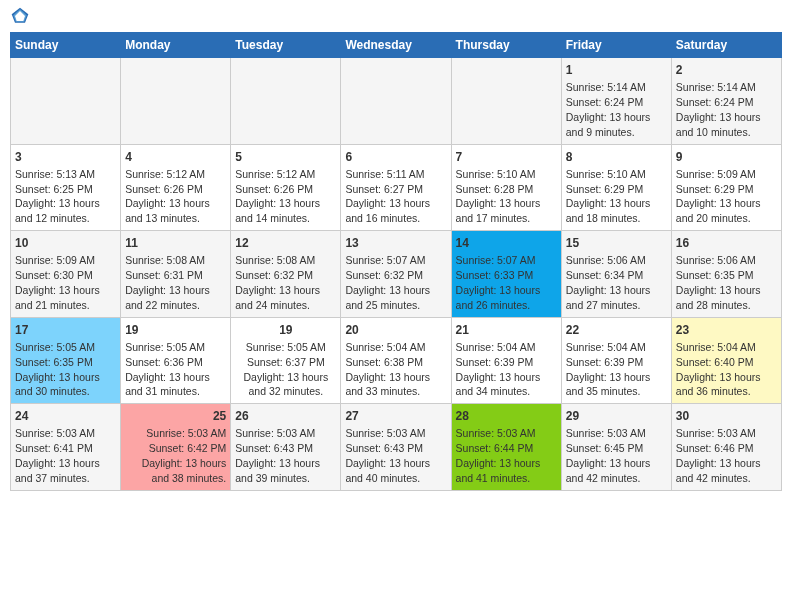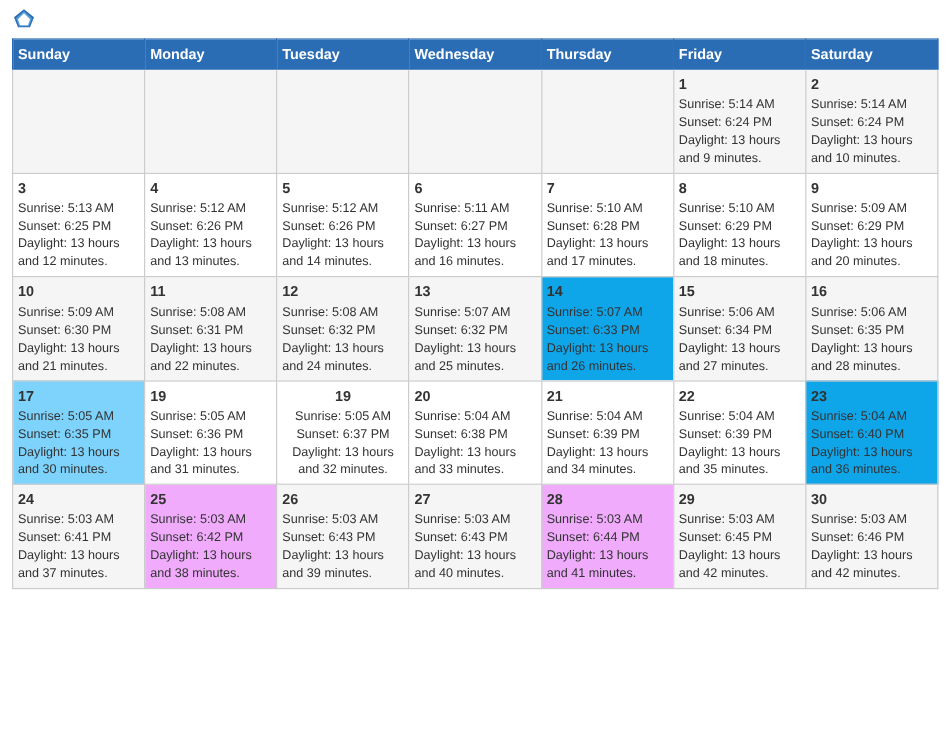--- a/index.html
+++ b/index.html
@@ -203,38 +203,38 @@
 Daylight: 13 hours and 32 minutes.</span></td>
         <td style="background-color: rgb(255, 255, 255);"><span class="day-num">20</span><span class="day-info" style="white-space: pre-line;">Sunrise: 5:04 AM
 Sunset: 6:38 PM
 Daylight: 13 hours and 33 minutes.</span></td>
         <td style="background-color: rgb(255, 255, 255);"><span class="day-num">21</span><span class="day-info" style="white-space: pre-line;">Sunrise: 5:04 AM
 Sunset: 6:39 PM
 Daylight: 13 hours and 34 minutes.</span></td>
         <td style="background-color: rgb(255, 255, 255);"><span class="day-num">22</span><span class="day-info" style="white-space: pre-line;">Sunrise: 5:04 AM
 Sunset: 6:39 PM
 Daylight: 13 hours and 35 minutes.</span></td>
-        <td style="background-color: #0ea5e9;"><span class="day-num">23</span><span class="day-info" style="white-space: pre-line;">Sunrise: 5:04 AM
+        <td style="background-color: #fef9c3;"><span class="day-num">23</span><span class="day-info" style="white-space: pre-line;">Sunrise: 5:04 AM
 Sunset: 6:40 PM
 Daylight: 13 hours and 36 minutes.</span></td>
       </tr>
       <tr>
         <td style="background-color: rgb(245, 245, 245);"><span class="day-num">24</span><span class="day-info" style="white-space: pre-line;">Sunrise: 5:03 AM
 Sunset: 6:41 PM
 Daylight: 13 hours and 37 minutes.</span></td>
-        <td style="background-color: #f0abfc;"><span class="day-num">25</span><span class="day-info" style="white-space: pre-line;">Sunrise: 5:03 AM
+        <td style="background-color: #fca5a5; text-align: right;"><span class="day-num">25</span><span class="day-info" style="white-space: pre-line;">Sunrise: 5:03 AM
 Sunset: 6:42 PM
 Daylight: 13 hours and 38 minutes.</span></td>
         <td style="background-color: rgb(245, 245, 245); margin-left: 36px;"><span class="day-num">26</span><span class="day-info" style="white-space: pre-line;">Sunrise: 5:03 AM
 Sunset: 6:43 PM
 Daylight: 13 hours and 39 minutes.</span></td>
         <td style="background-color: rgb(245, 245, 245);"><span class="day-num">27</span><span class="day-info" style="white-space: pre-line;">Sunrise: 5:03 AM
 Sunset: 6:43 PM
 Daylight: 13 hours and 40 minutes.</span></td>
-        <td style="background-color: #f0abfc;"><span class="day-num">28</span><span class="day-info" style="white-space: pre-line;">Sunrise: 5:03 AM
+        <td style="background-color: #84cc16;"><span class="day-num">28</span><span class="day-info" style="white-space: pre-line;">Sunrise: 5:03 AM
 Sunset: 6:44 PM
 Daylight: 13 hours and 41 minutes.</span></td>
         <td style="background-color: rgb(245, 245, 245);"><span class="day-num">29</span><span class="day-info" style="white-space: pre-line;">Sunrise: 5:03 AM
 Sunset: 6:45 PM
 Daylight: 13 hours and 42 minutes.</span></td>
         <td style="background-color: rgb(245, 245, 245);"><span class="day-num">30</span><span class="day-info" style="white-space: pre-line;">Sunrise: 5:03 AM
 Sunset: 6:46 PM
 Daylight: 13 hours and 42 minutes.</span></td>
       </tr>
     </tbody>

